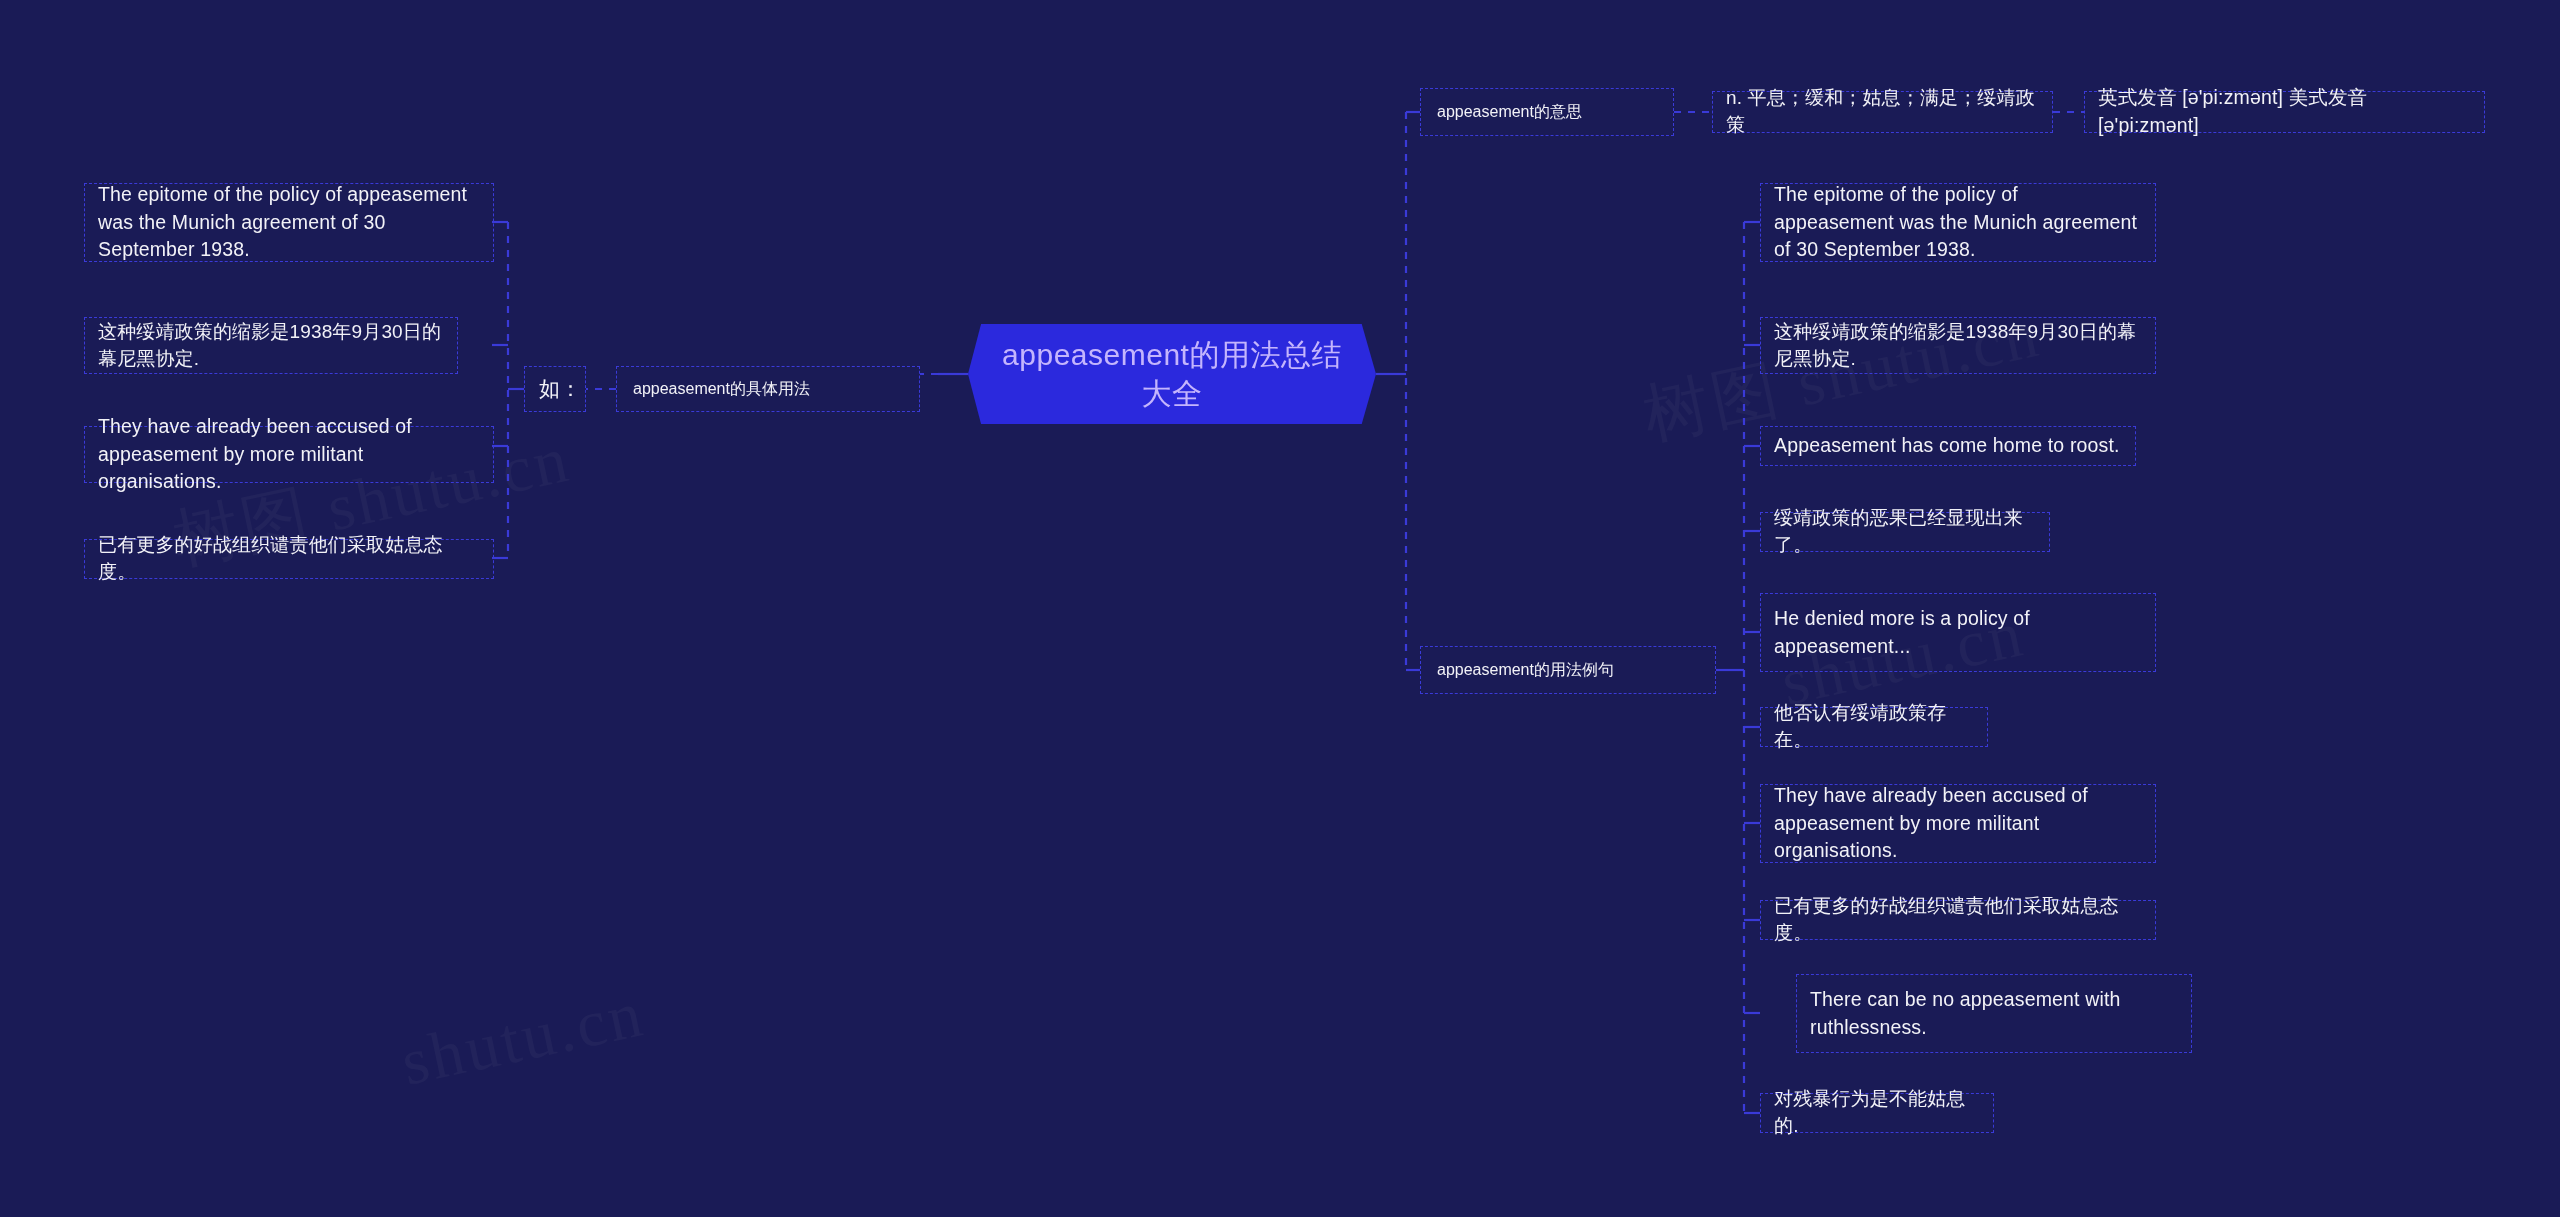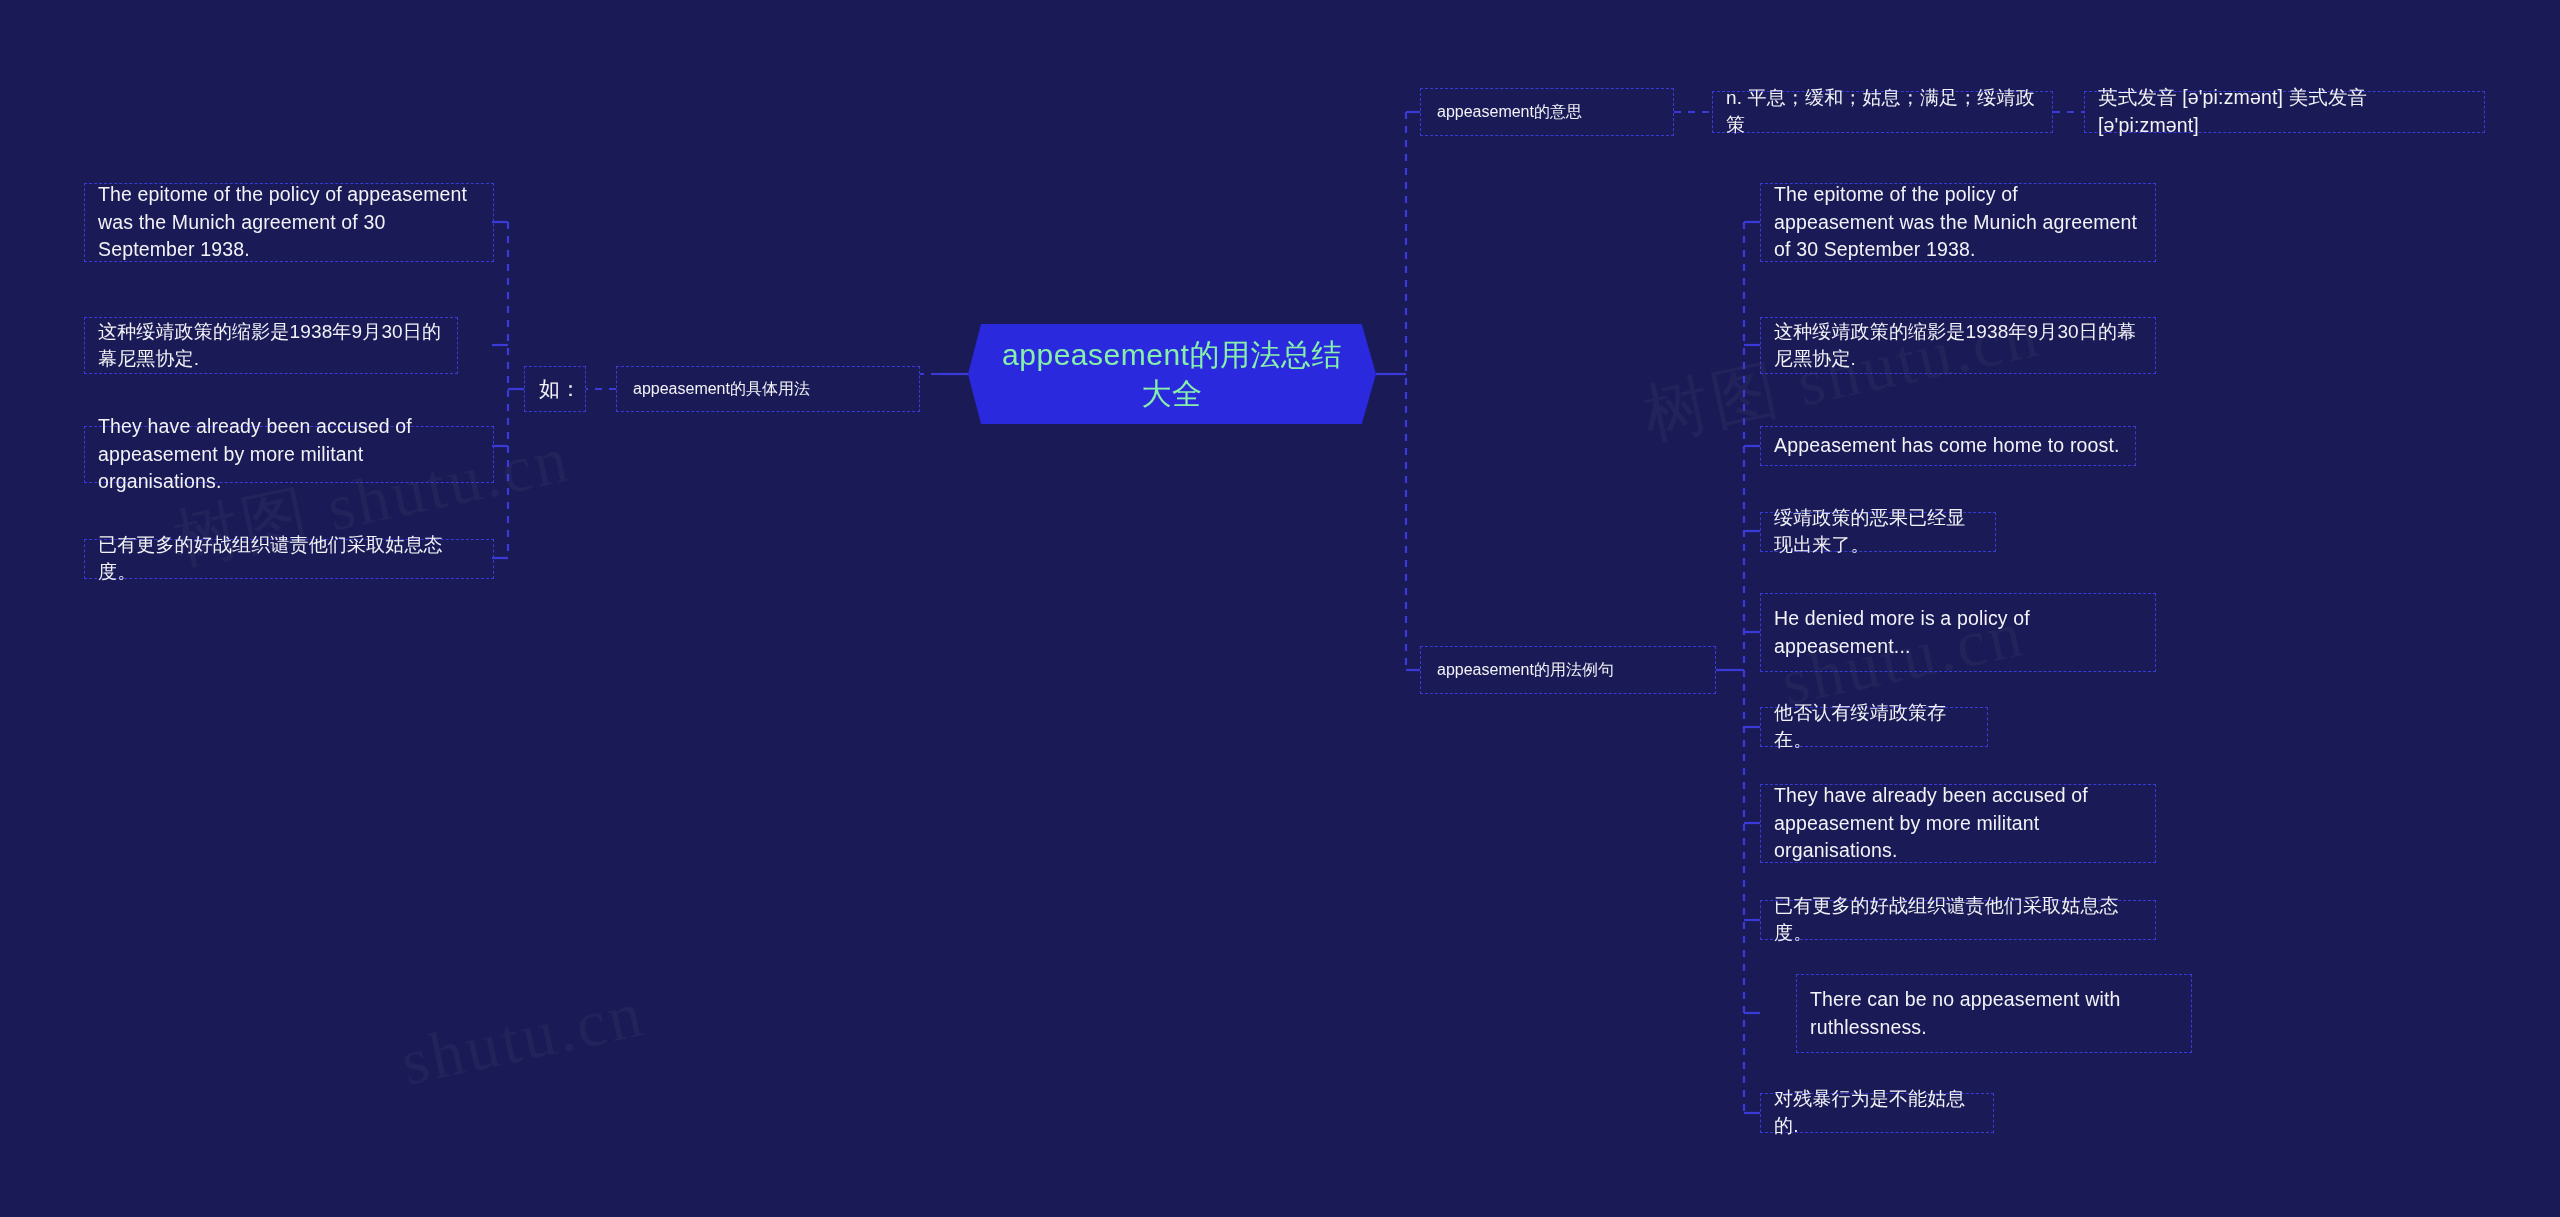--- a/index.html
+++ b/index.html
@@ -64,21 +64,21 @@
   }
 
   
   .root {
     position: absolute;
     left: 968px;
     top: 324px;
     width: 408px;
     height: 100px;
     background: #2b29dd;
-    color: #86efac;
+    color: #c4b5fd;
     display: flex;
     align-items: center;
     justify-content: center;
     text-align: center;
     font-size: 30px;
     line-height: 1.3;
     letter-spacing: 0.5px;
     clip-path: polygon(3.2% 0%, 96.5% 0%, 100% 50%, 96.5% 100%, 3.2% 100%, 0% 50%);
     padding: 0 26px;
   }
@@ -179,21 +179,21 @@
   </div>
 
   <div class="node leaf leaf-cn" style="left:1760px; top:317px; width:396px; height:57px;">
     <span class="node-inner">这种绥靖政策的缩影是1938年9月30日的幕尼黑协定.</span>
   </div>
 
   <div class="node leaf" style="left:1760px; top:426px; width:376px; height:40px;">
     <span class="node-inner">Appeasement has come home to roost.</span>
   </div>
 
-  <div class="node leaf leaf-cn" style="left:1760px; top:512px; width:236px; height:40px;justify-content:center;">
+  <div class="node leaf leaf-cn" style="left:1760px; top:512px; width:290px; height:40px;justify-content:center;">
     <span class="node-inner">绥靖政策的恶果已经显现出来了。</span>
   </div>
 
   <div class="node leaf" style="left:1760px; top:593px; width:396px; height:79px;">
     <span class="node-inner">He denied more is a policy of appeasement...</span>
   </div>
 
   <div class="node leaf leaf-cn" style="left:1760px; top:707px; width:228px; height:40px;">
     <span class="node-inner">他否认有绥靖政策存在。</span>
   </div>

